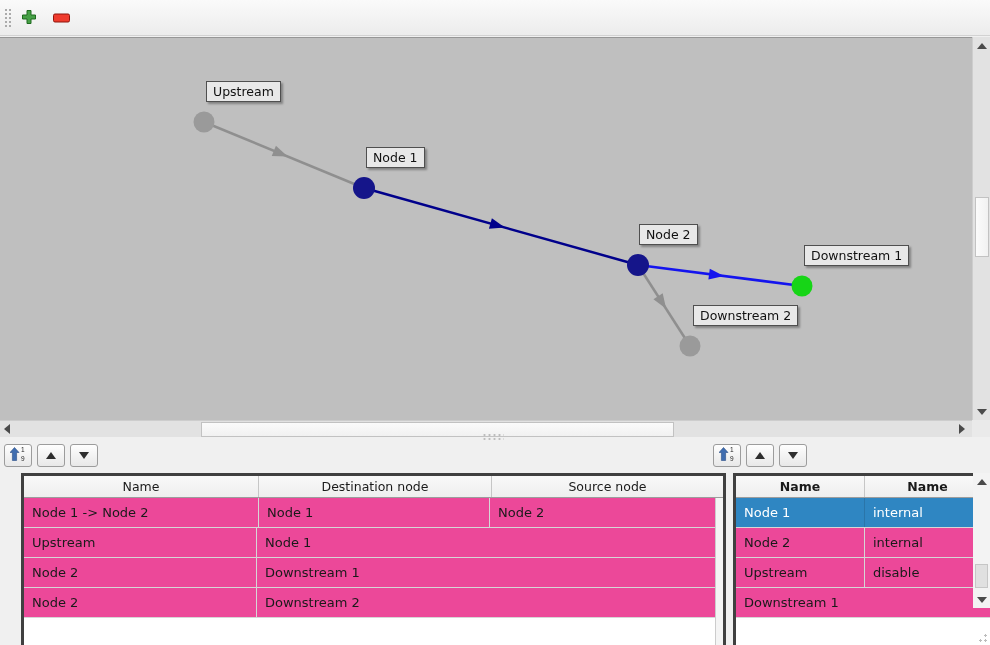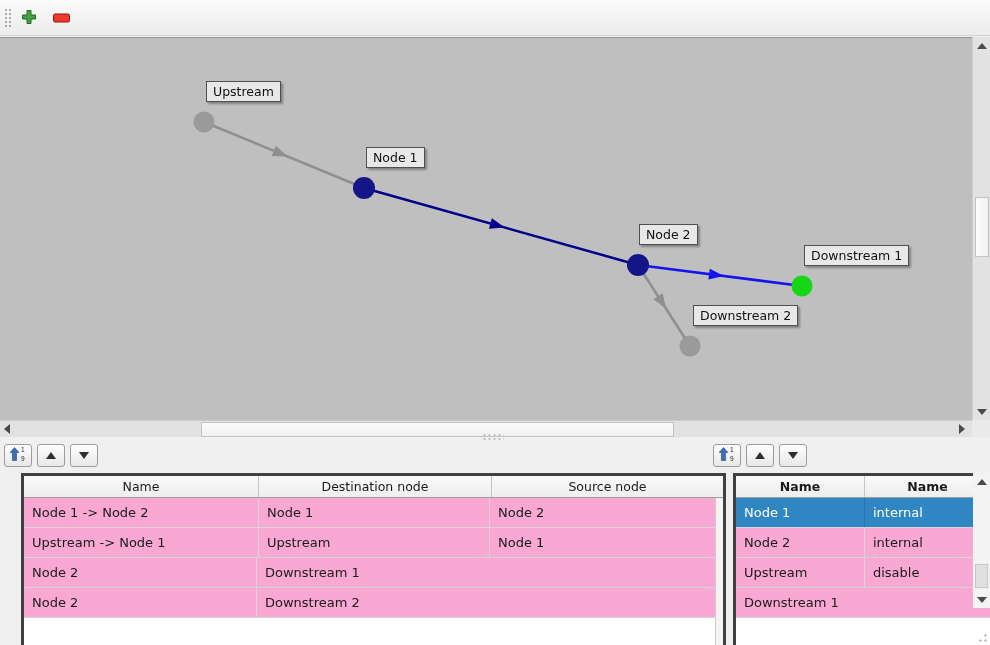--- a/index.html
+++ b/index.html
@@ -57,21 +57,21 @@
   
   .table { position:absolute; top:473px; height:189px; background:#fff; border:3px solid #404040;margin-left:20px; }
   #edge-table { left:1px; width:705px; }
   #node-table { left:713px; width:260px; }
   .thead { display:flex; height:22px; background:linear-gradient(#f9f9f9,#eeeeee);
     border-bottom:1px solid #9c9c9c; }
   .th { display:flex; align-items:center; justify-content:center; font-size:12.5px;
     border-right:1px solid #c6c6c6; height:100%; }
   .th:last-child { border-right:none; }
   #node-table .th { font-weight:bold; }
-  .trow { display:flex; height:30px; border-bottom:1px solid #d6d6d6; background:#f9a8d4; }
+  .trow { display:flex; height:30px; border-bottom:1px solid #d6d6d6; background:#ec4899; }
   .td { display:flex; align-items:center; padding-left:8px; border-right:1px solid #d6d6d6;
     height:100%; overflow:hidden; white-space:nowrap; }
   .td:last-child { border-right:none; }
   .trow.selected { background:#2f86c2; color:#fff; }
   .trow.selected .td { border-right-color:#2a75a9; border-bottom-color:#2a75a9; }
   .etable-vtrack { position:absolute; right:0; top:22px; bottom:0; width:8px;
     background:#f4f4f4; border-left:1px solid #cccccc; }
   
   #edge-table .c0 { width:237px; } #edge-table .c1 { width:233px; } #edge-table .c2 { width:235px; }
   
@@ -194,21 +194,20 @@
     <div class="th c0">Name</div>
     <div class="th c2">Destination node</div>
     <div class="th c1">Source node</div>
   </div>
   <div class="trow">
     <div class="td c0">Node 1 -&gt; Node 2</div>
     <div class="td c1">Node 1</div>
     <div class="td c2">Node 2</div>
   </div>
   <div class="trow">
-    <div class="td c0">Upstream -&gt; Node 1</div>
     <div class="td c1">Upstream</div>
     <div class="td c2">Node 1</div>
   </div>
   <div class="trow">
     <div class="td c1">Node 2</div>
     <div class="td c2">Downstream 1</div>
   </div>
   <div class="trow">
     <div class="td c1">Node 2</div>
     <div class="td c2">Downstream 2</div>

